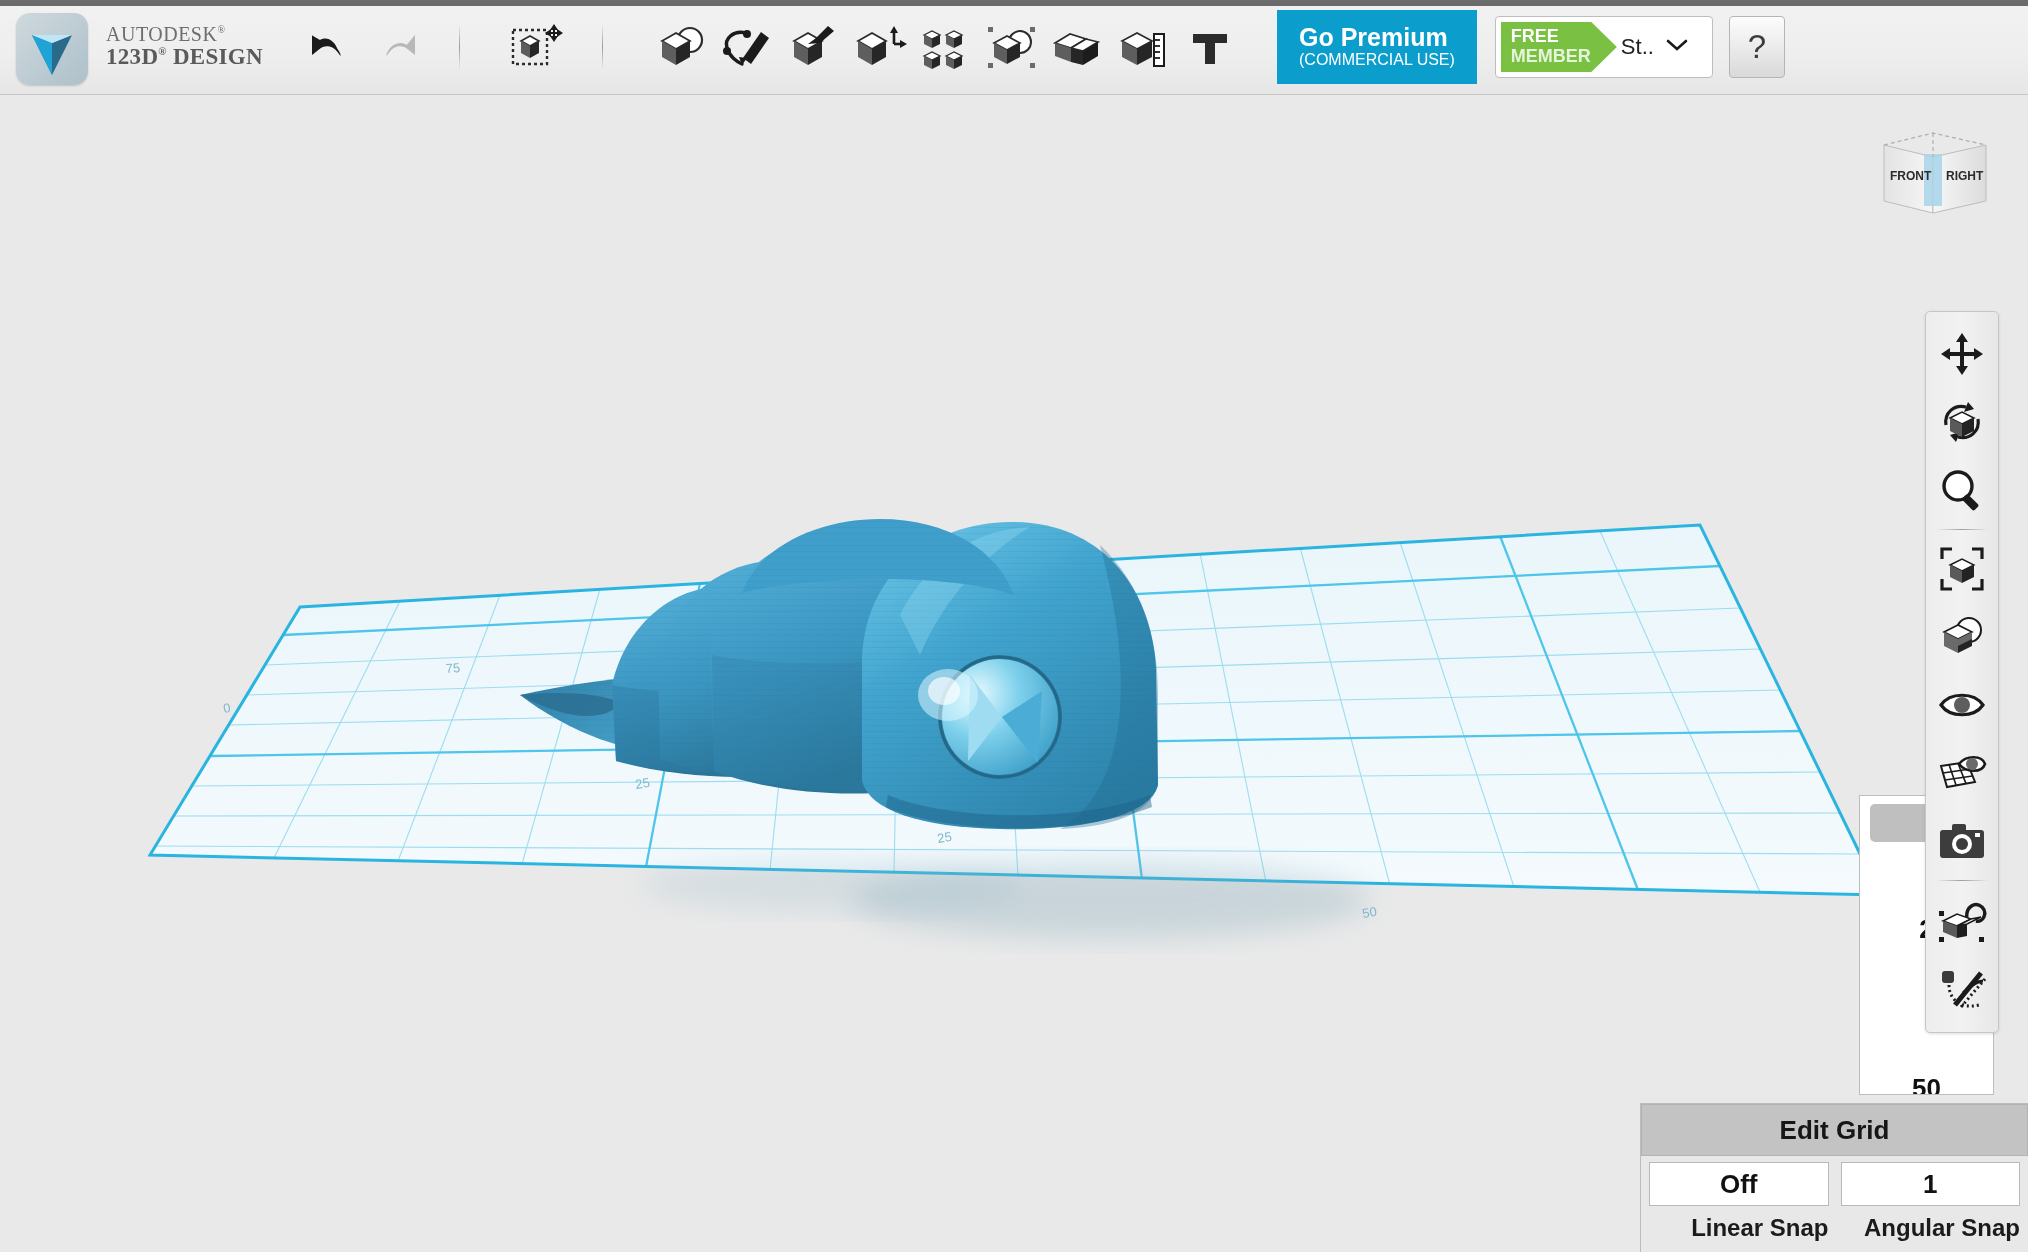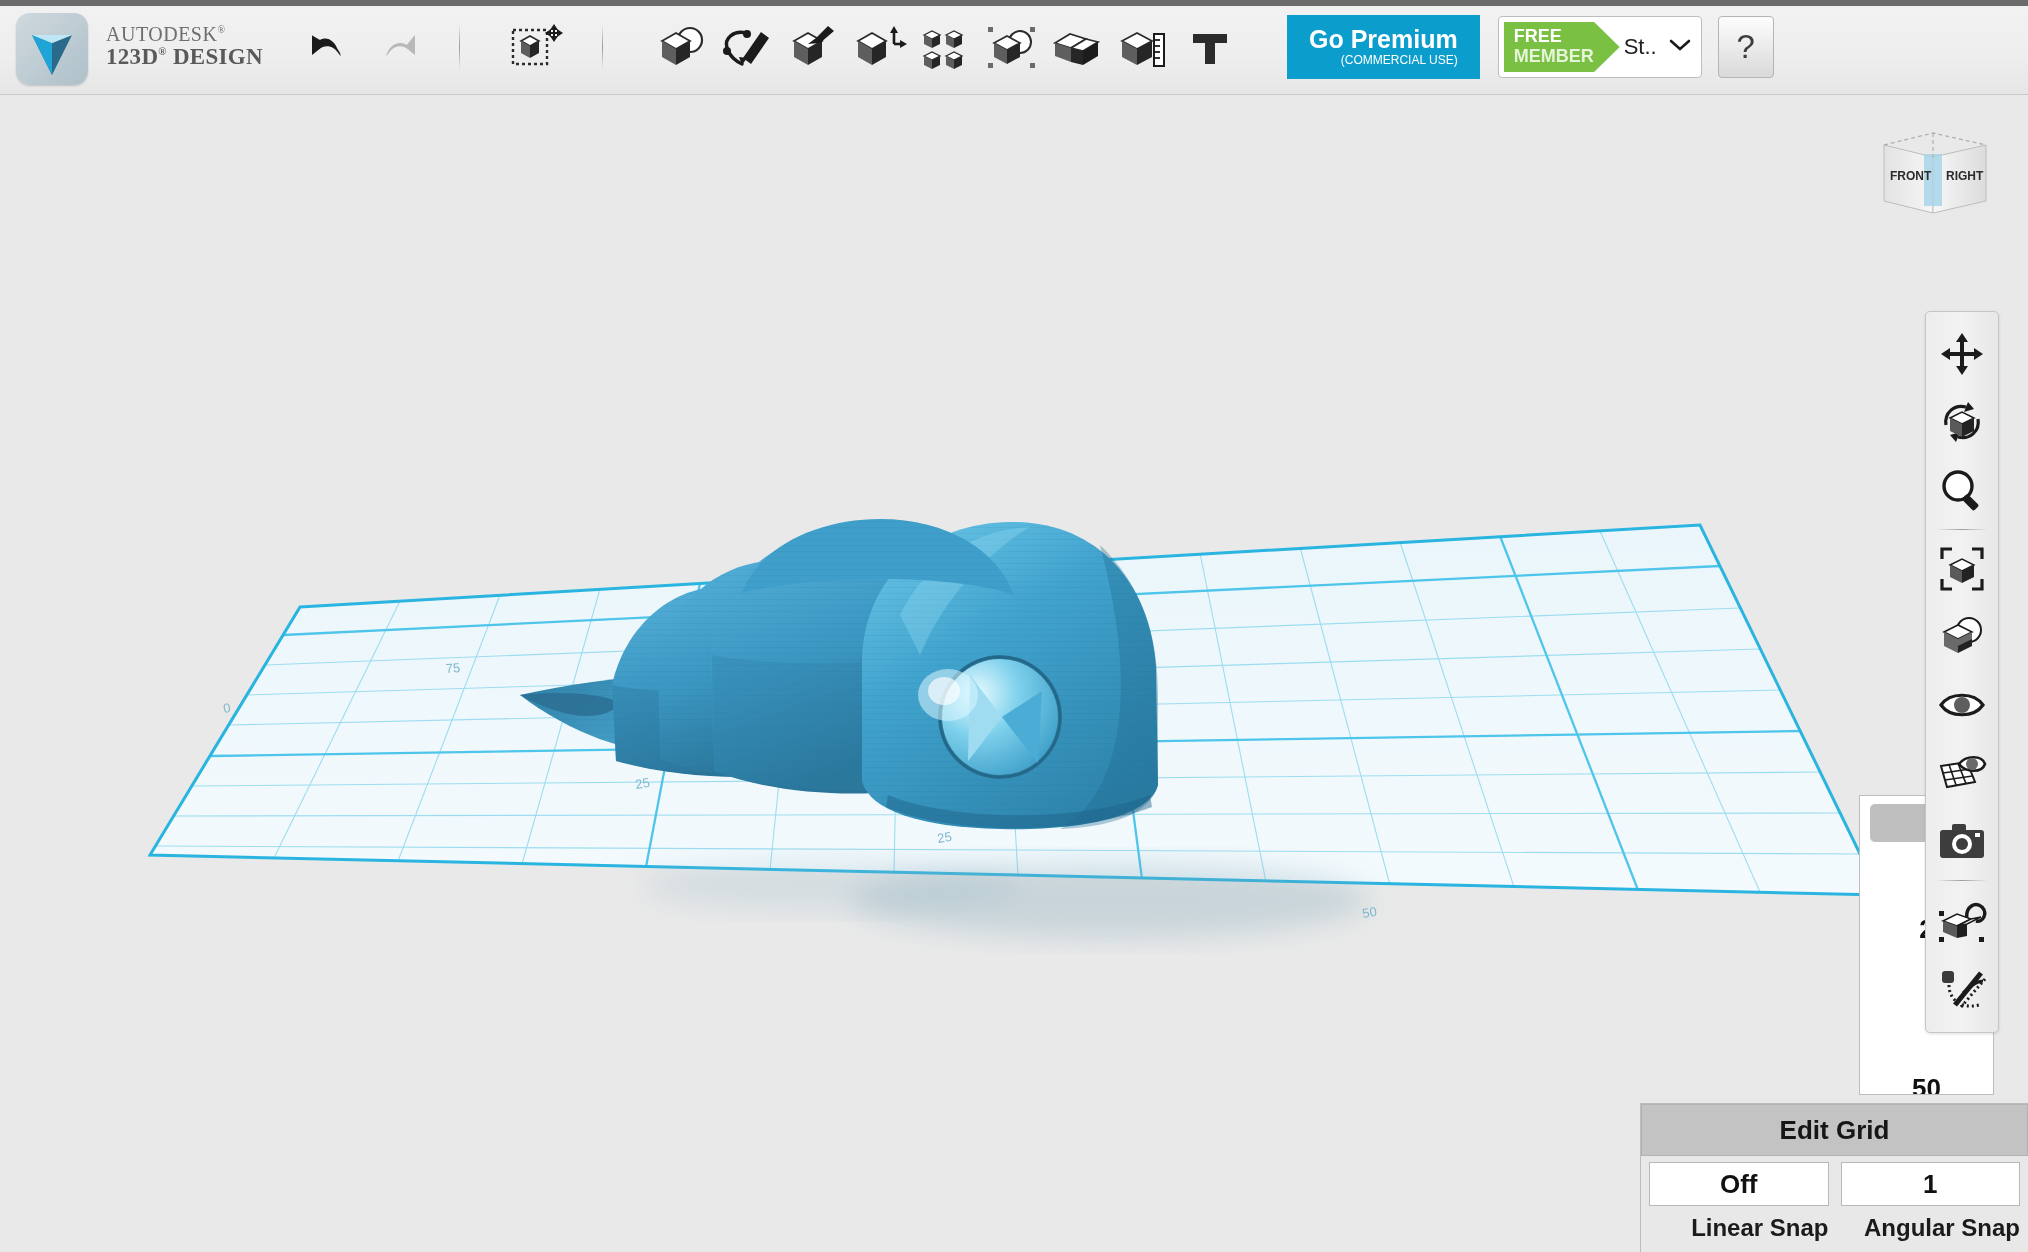--- a/index.html
+++ b/index.html
@@ -43,30 +43,30 @@
   .tb-sep { width:1px; height:46px; background:linear-gradient(to bottom,rgba(170,170,170,0),#9b9b9b,rgba(170,170,170,0)); flex:0 0 auto;}
   .tb-gap-sm { width:30px; flex:0 0 auto;}
   .tb-gap-md { width:46px; flex:0 0 auto;}
 
   .tool-btn {
     width:66px; height:72px; display:flex; align-items:center; justify-content:center;
     cursor:pointer; flex:0 0 auto;
   }
 
   .premium-btn {
-    background:#0b9dcc; color:#fff; height:64px; padding:0 22px;
-    display:flex; flex-direction:column; align-items:flex-end; justify-content:center;
-    cursor:pointer; flex:0 0 auto; margin-left:14px;
+    background:#0b9dcc; color:#fff; height:74px; padding:0 22px;
+    display:flex; flex-direction:column; align-items:flex-start; justify-content:center;
+    cursor:pointer; flex:0 0 auto; margin-left:4px;
   }
   .premium-btn .p1 { font-size:25px; font-weight:bold; line-height:1.05;}
-  .premium-btn .p2 { font-size:12px; line-height:1.25;}
+  .premium-btn .p2 { font-size:16px; line-height:1.25;}
 
   .member-box {
     height:62px; border:1px solid #bdbdbd; background:#fff; border-radius:4px;
-    display:flex; align-items:center; margin-left:18px; flex:0 0 auto; padding-right:10px;
+    display:flex; align-items:center; margin-left:18px; flex:0 0 auto; padding-right:24px;
     overflow:hidden;
   }
   .member-flag {
     background:#7ac143; color:#fff; height:50px; margin:5px 0 5px 5px;
     display:flex; flex-direction:column; justify-content:center;
     padding-left:10px; padding-right:26px; position:relative;
     clip-path:polygon(0 0, 78% 0, 100% 50%, 78% 100%, 0 100%);
   }
   .member-flag .m1 { font-size:18px; font-weight:bold; line-height:1.05;}
   .member-flag .m2 { font-size:18px; font-weight:bold; line-height:1.15; color:#e6f5d9;}

